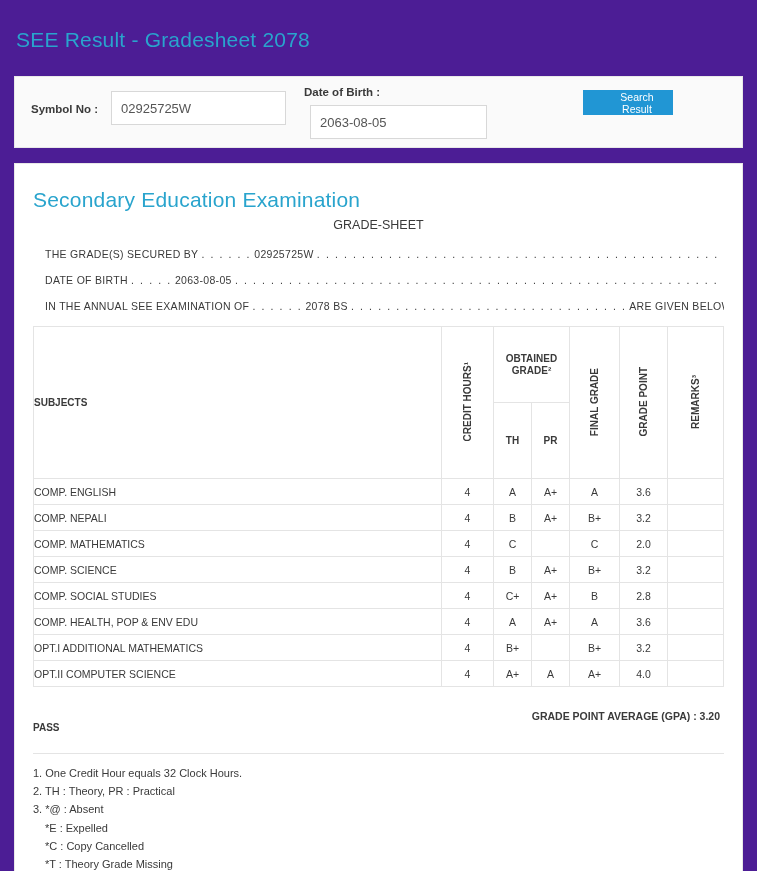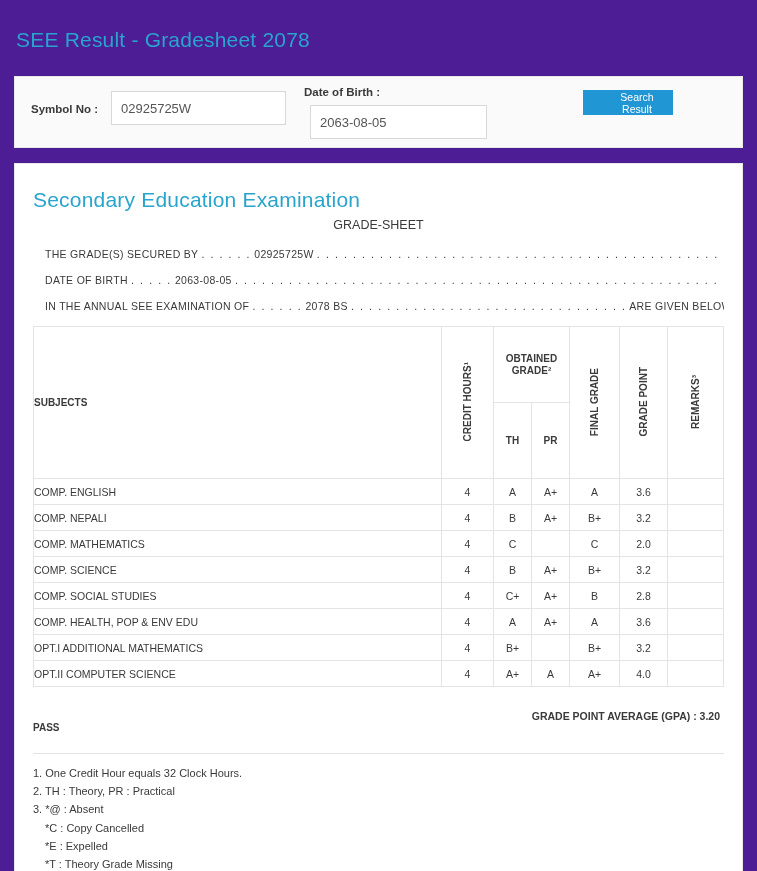--- a/index.html
+++ b/index.html
@@ -340,20 +340,20 @@
       </tbody>
     </table>
 
     <div class="gpa-line">GRADE POINT AVERAGE (GPA) : 3.20</div>
     <div class="pass-line">PASS</div>
 
     <div class="footnotes">
       <div>1. One Credit Hour equals 32 Clock Hours.</div>
       <div>2. TH : Theory, PR : Practical</div>
       <div>3. *@ : Absent</div>
+      <div class="fn-sub">*E : Expelled</div>
       <div class="fn-sub">*C : Copy Cancelled</div>
-      <div class="fn-sub">*E : Expelled</div>
       <div class="fn-sub">*T : Theory Grade Missing</div>
 
     </div>
 
   </div>
 </div>
 
 </body></html>

